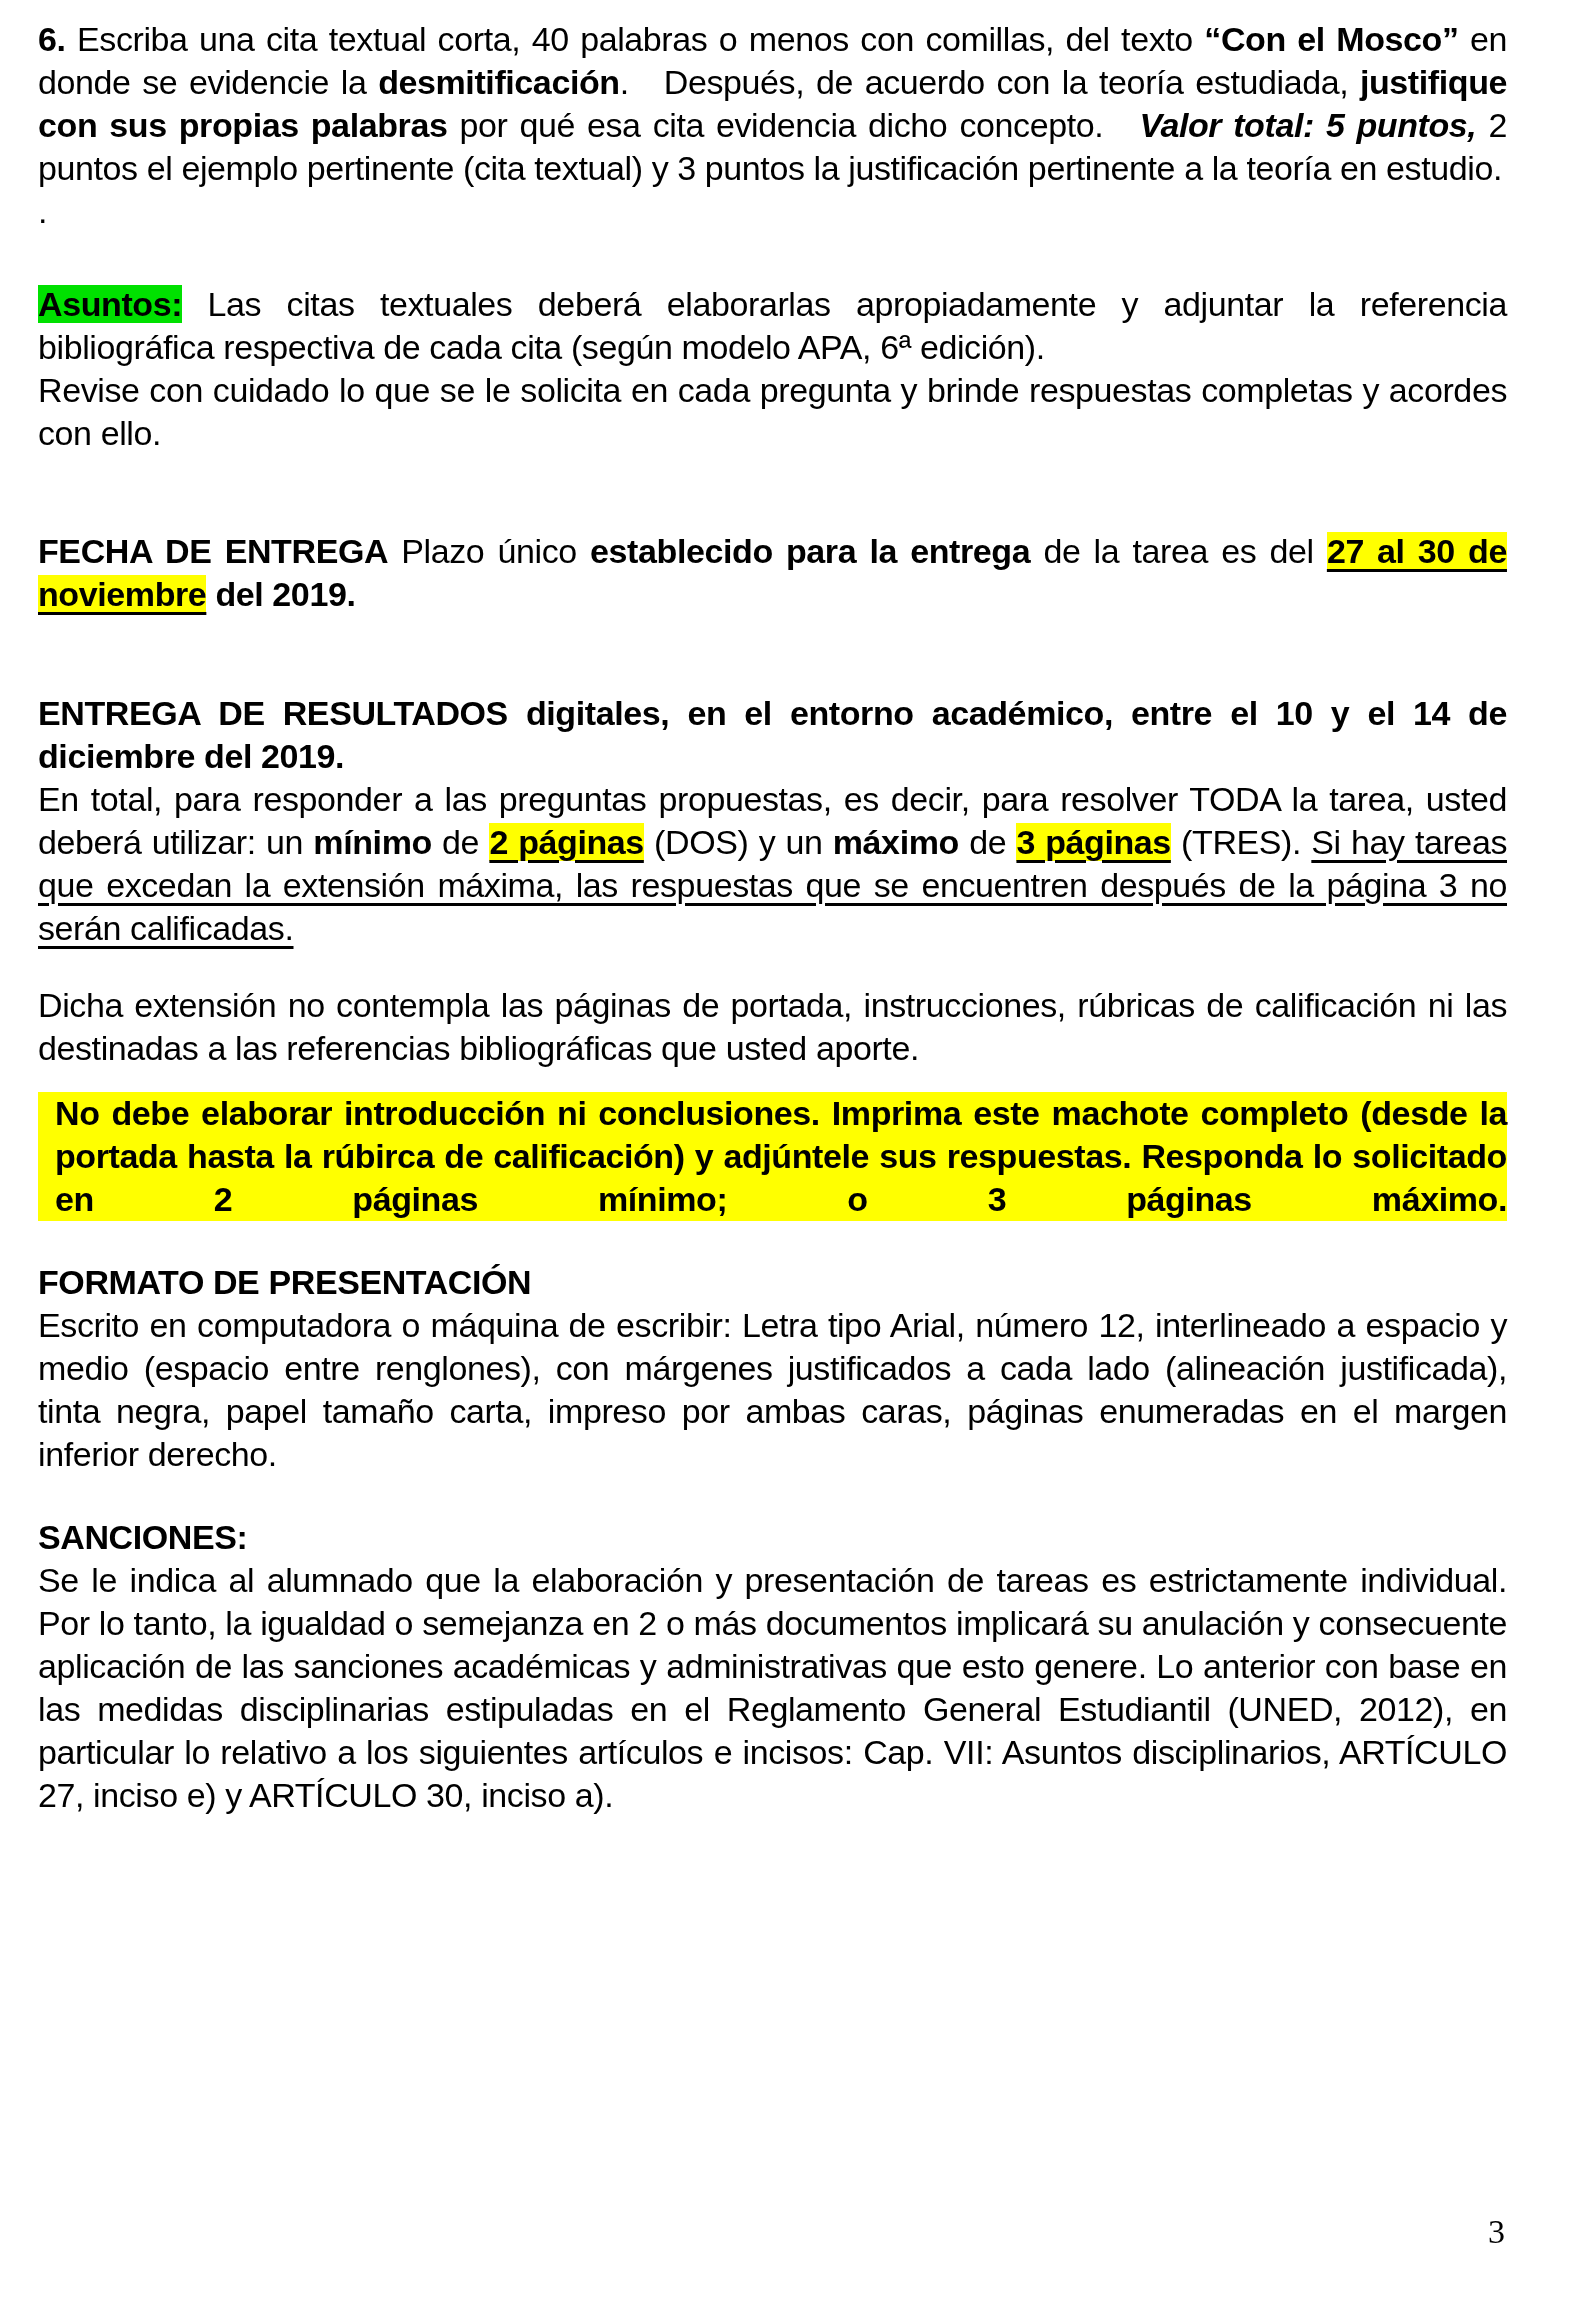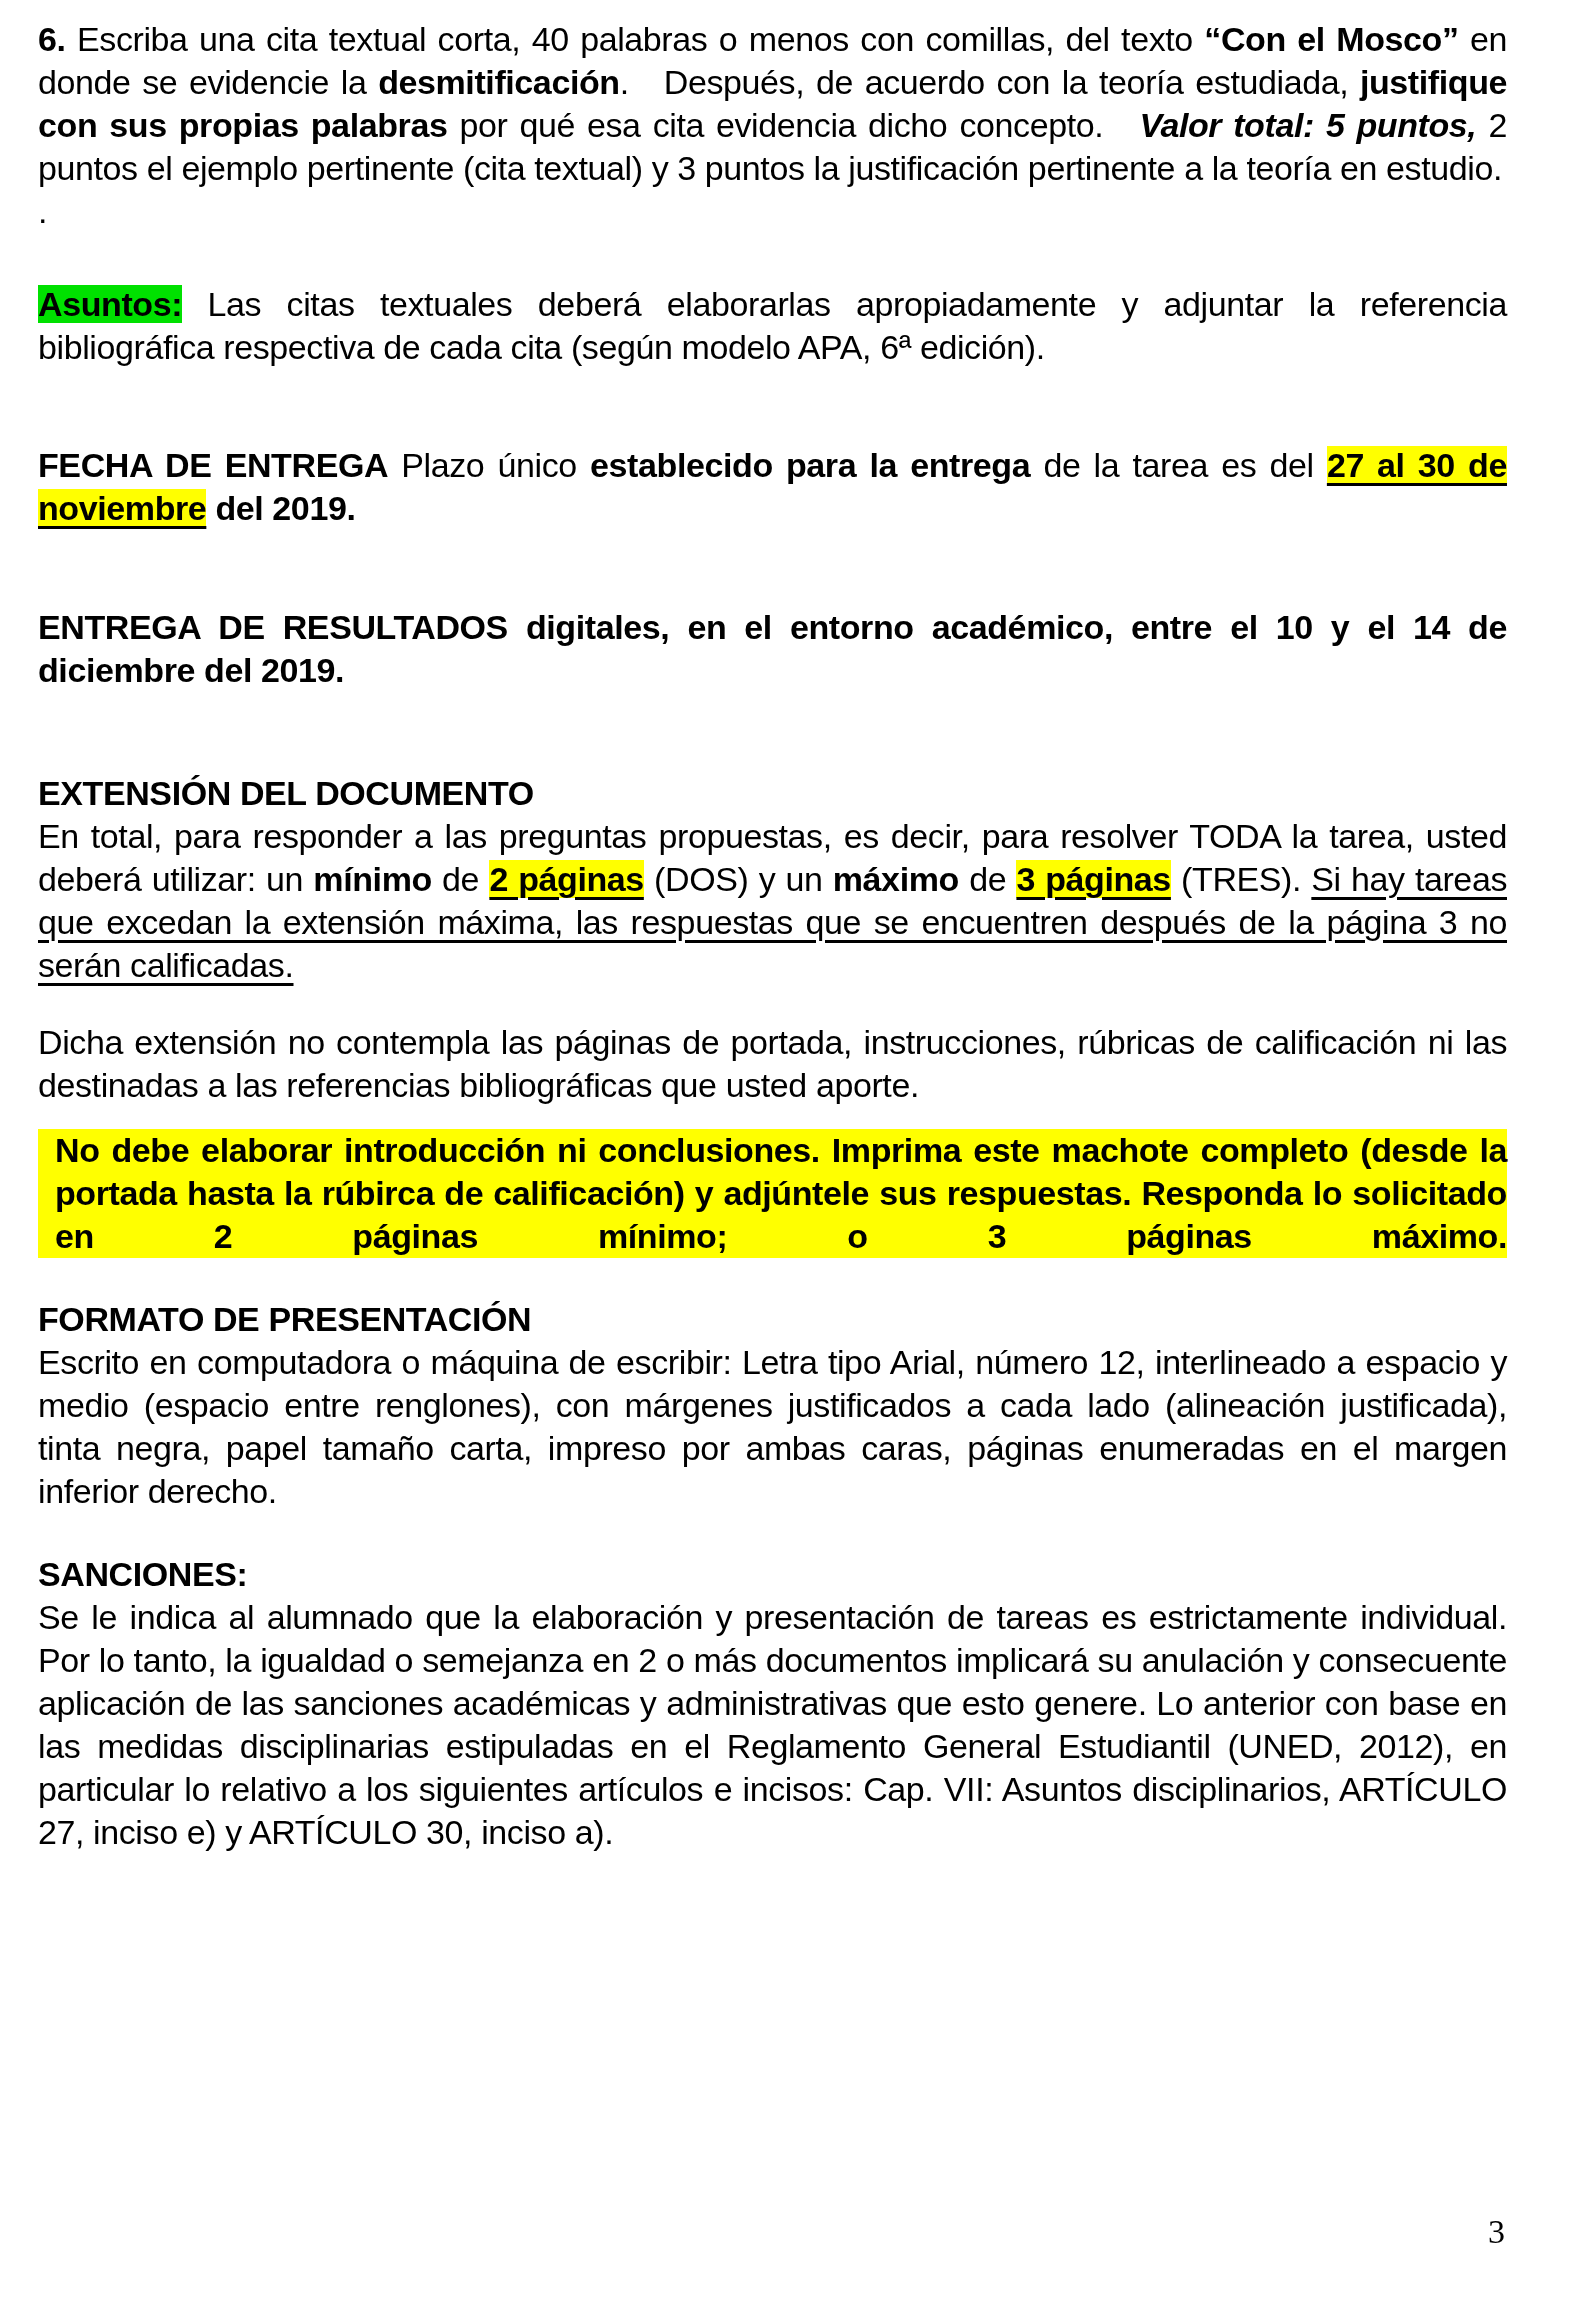--- a/index.html
+++ b/index.html
@@ -74,26 +74,26 @@
 </head>
 <body>
 
 <div class="page">
 
   <p class="para pre"><span class="b">6.</span><span> Escriba una cita textual corta, 40 palabras o menos con comillas, del texto </span><span class="b">“Con el Mosco”</span><span> en donde se evidencie la </span><span class="b">desmitificación</span><span>.   Después, de acuerdo con la teoría estudiada, </span><span class="b">justifique con sus propias palabras</span><span> por qué esa cita evidencia dicho concepto.   </span><span class="bi">Valor total: 5 puntos,</span><span> 2 puntos el ejemplo pertinente (cita textual) y 3 puntos la justificación pertinente a la teoría en estudio.</span></p>
 
   <p class="para">.</p>
 
   <p class="para mt-recuerde"><span class="b hl-g">Asuntos:</span><span> Las citas textuales deberá elaborarlas apropiadamente y adjuntar la referencia bibliográfica respectiva de cada cita (según modelo APA, 6ª edición).</span></p>
+  <p class="para">Revise con cuidado lo que se le solicita en cada pregunta y brinde respuestas completas y acordes con ello.</p>
 
   <p class="para mt-fecha"><span class="b">FECHA DE ENTREGA</span><span> Plazo único </span><span class="b">establecido para la entrega</span><span> de la tarea es del </span><span class="b u hl-y">27 al 30 de noviembre</span><span class="b"> del 2019.</span></p>
 
   <p class="para b mt-entrega">ENTREGA DE RESULTADOS digitales, en el entorno académico, entre el 10 y el 14 de diciembre del 2019.</p>
 
-  <p class="para b mt-extension">EXTENSIÓN DEL DOCUMENTO</p>
   <p class="para"><span>En total, para responder a las preguntas propuestas, es decir, para resolver TODA la tarea, usted deberá utilizar: un </span><span class="b">mínimo</span><span> de </span><span class="b u hl-y">2 páginas</span><span> (DOS) y un </span><span class="b">máximo</span><span> de </span><span class="b u hl-y">3 páginas</span><span> (TRES). </span><span class="u">Si hay tareas que excedan la extensión máxima, las respuestas que se encuentren después de la página 3 no serán calificadas.</span></p>
 
   <p class="para mt-dicha">Dicha extensión no contempla las páginas de portada, instrucciones, rúbricas de calificación ni las destinadas a las referencias bibliográficas que usted aporte.</p>
 
   <p class="para block-hl mt-aviso">No debe elaborar introducción ni conclusiones. Imprima este machote completo (desde la portada hasta la rúbirca de calificación) y adjúntele sus respuestas. Responda lo solicitado en 2 páginas mínimo; o 3 páginas máximo.</p>
 
   <p class="para b mt-formato">FORMATO DE PRESENTACIÓN</p>
   <p class="para">Escrito en computadora o máquina de escribir: Letra tipo Arial, número 12, interlineado a espacio y medio (espacio entre renglones), con márgenes justificados a cada lado (alineación justificada), tinta negra, papel tamaño carta, impreso por ambas caras, páginas enumeradas en el margen inferior derecho.</p>
 
   <p class="para b mt-sanciones">SANCIONES:</p>

